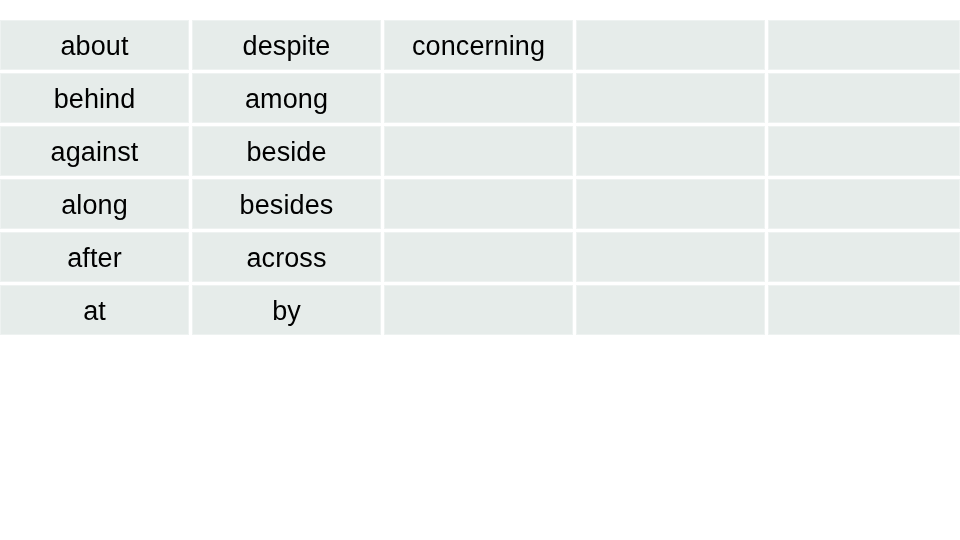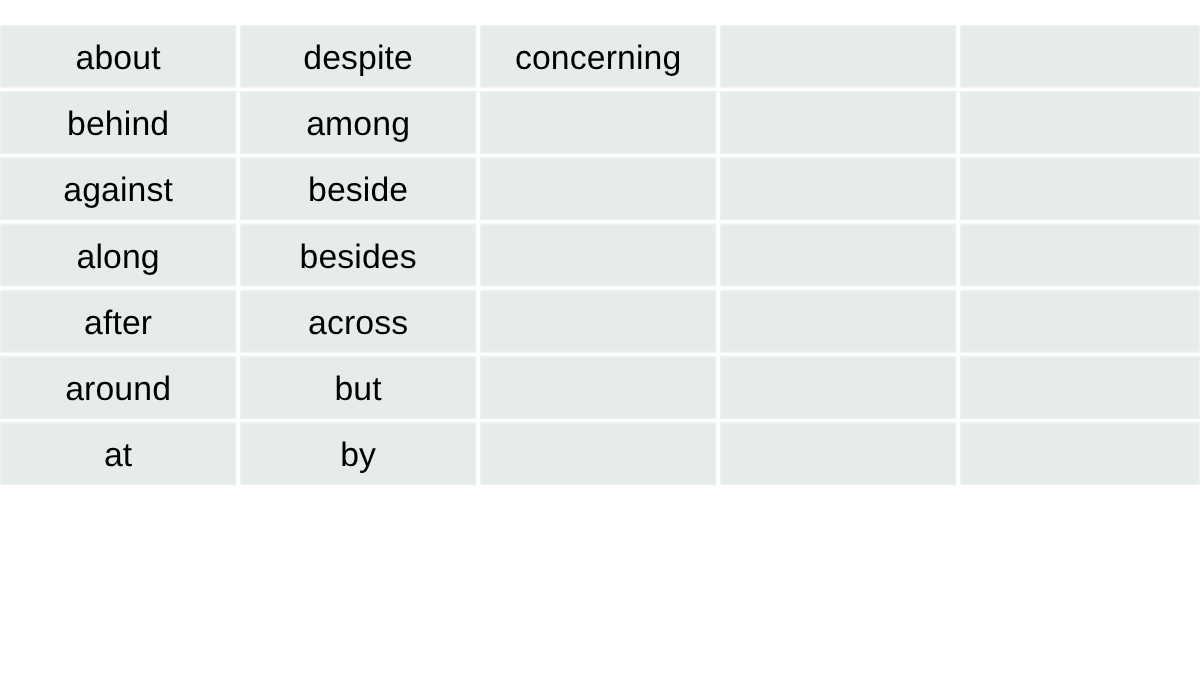--- a/index.html
+++ b/index.html
@@ -182,37 +182,20 @@
           </td>
         <td class="col4">
             <span class="cellinner"></span>
           </td>
         <td class="col5">
             <span class="cellinner"></span>
           </td>
       </tr>
 
 
-      <tr>
-        <td class="col1">
-            <span class="cellinner">around</span>
-          </td>
-        <td class="col2">
-            <span class="cellinner">but</span>
-          </td>
-        <td class="col3">
-            <span class="cellinner"></span>
-          </td>
-        <td class="col4">
-            <span class="cellinner"></span>
-          </td>
-        <td class="col5">
-            <span class="cellinner"></span>
-          </td>
-      </tr>
 
       <tr>
         <td class="col1">
             <span class="cellinner">at</span>
           </td>
         <td class="col2">
             <span class="cellinner">by</span>
           </td>
         <td class="col3">
             <span class="cellinner"></span>

